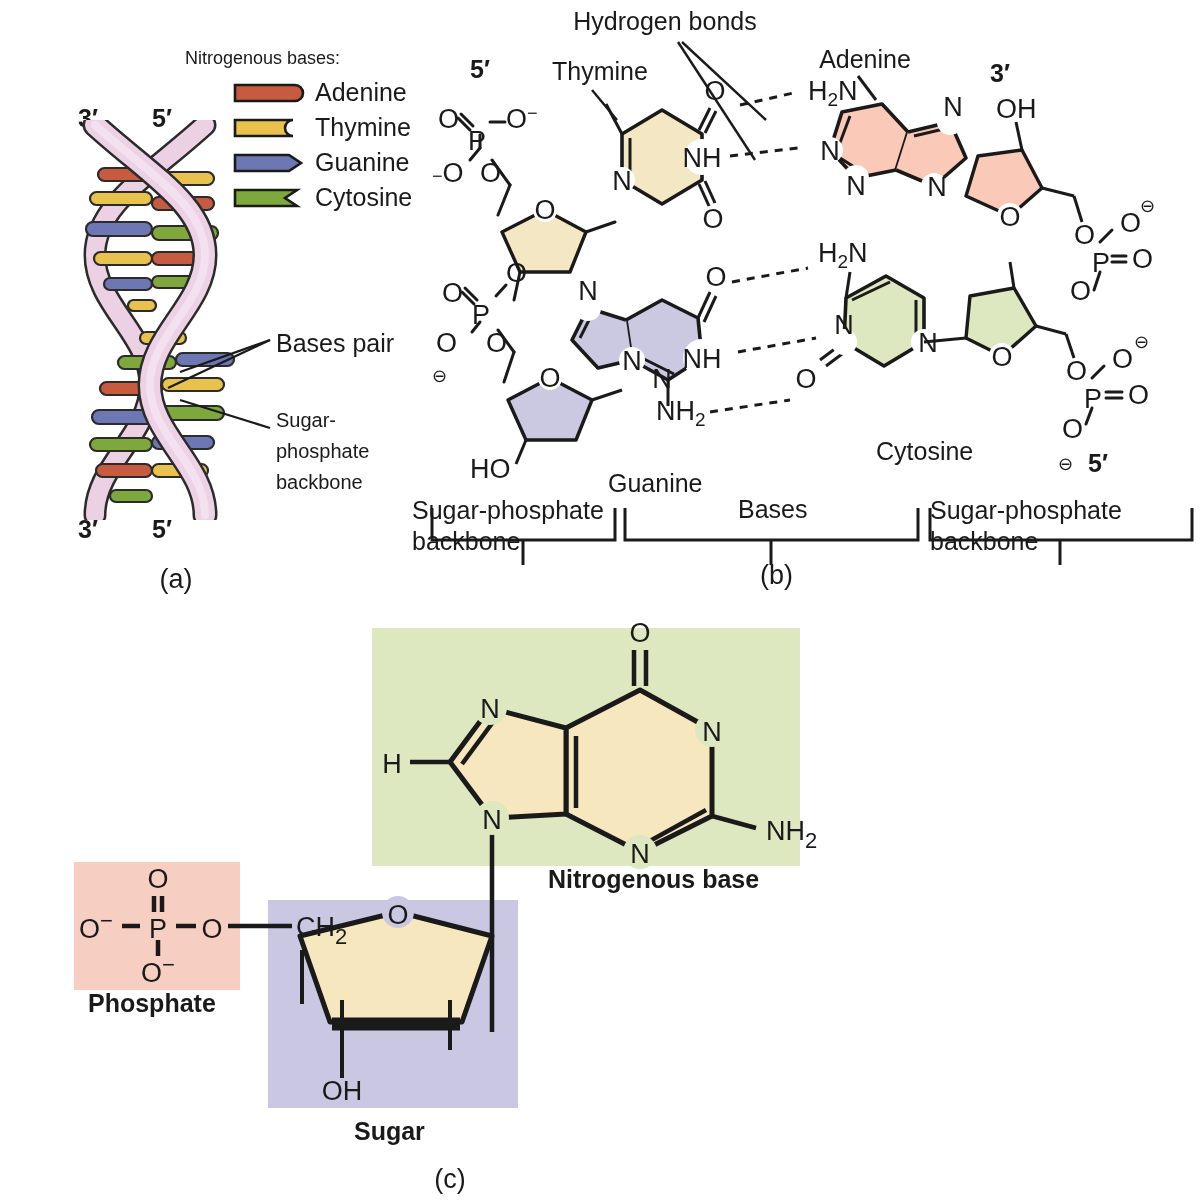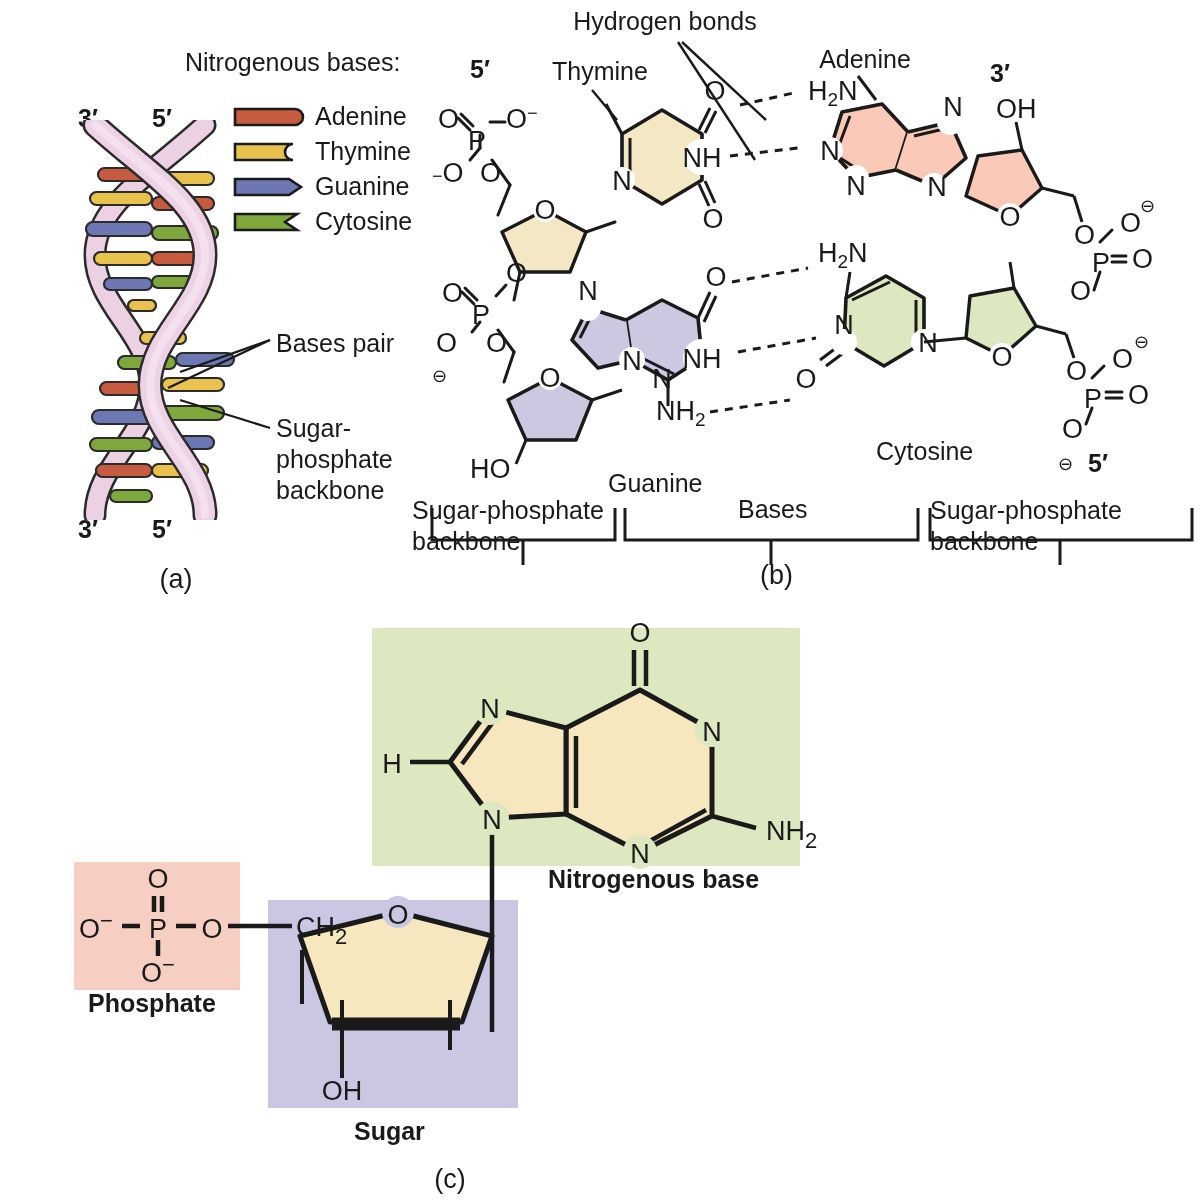--- a/index.html
+++ b/index.html
@@ -97,21 +97,21 @@
   </g>
 
   <text class="lbl bold" x="78" y="538">3′</text>
   <text class="lbl bold" x="152" y="538">5′</text>
 
   <text class="panel-lbl" x="176" y="588" text-anchor="middle">(a)</text>
  </svg>
 </div>
 
 <div class="abs" style="left:185px;top:48px;width:250px;">
- <div style="font-size:25px;margin-bottom:25px;">Nitrogenous bases:</div>
+ <div style="font-size:18px;margin-bottom:9px;">Nitrogenous bases:</div>
  <div style="display:flex;align-items:center;margin:6px 0 6px 48px;">
    <svg width="78" height="22">
      <path d="M2,3 H62 A8,8 0 0 1 62,19 H2 Z" fill="#c75b40" stroke="#1a1a1a" stroke-width="2.6"></path>
    </svg>
    <span class="lbl" style="margin-left:4px;font-size:25px;">Adenine</span>
  </div>
  <div style="display:flex;align-items:center;margin:6px 0 6px 48px;">
    <svg width="78" height="22">
      <path d="M2,3 H60 A8,8 0 0 0 60,19 H2 Z" fill="#e8c24c" stroke="#1a1a1a" stroke-width="2.6"></path>
    </svg>
@@ -132,21 +132,21 @@
 </div>
 
 <div class="abs" style="left:0;top:300;width:430px;height:250px;left:0px;top:300px;">
  <svg width="430" height="250" viewBox="0 0 430 250">
    <path d="M270,40 L180,72" stroke="#1a1a1a" stroke-width="2.2" fill="none"></path>
    <path d="M270,40 L168,88" stroke="#1a1a1a" stroke-width="2.2" fill="none"></path>
    <path d="M270,128 L180,100" stroke="#1a1a1a" stroke-width="2.2" fill="none"></path>
  </svg>
 </div>
 <div class="abs" style="left:276px;top:329px;font-size:25px;">Bases pair</div>
-<div class="abs" style="left:276px;top:405px;font-size:25px;line-height:31px;margin-top:8px;">
+<div class="abs" style="left:276px;top:405px;font-size:20px;line-height:31px;">
   <div>Sugar-</div>
   <div>phosphate</div>
   <div>backbone</div>
 </div>
 
 <div class="abs" style="left:410px;top:0;width:790px;height:600px;text-align:right;">
 <svg width="790" height="600" viewBox="0 0 790 600">
 
   <text class="lbl" x="255" y="30" text-anchor="middle" id="hb-lbl">Hydrogen bonds</text>
   <text class="lbl" x="190" y="80" text-anchor="middle" id="thy-lbl">Thymine</text>

